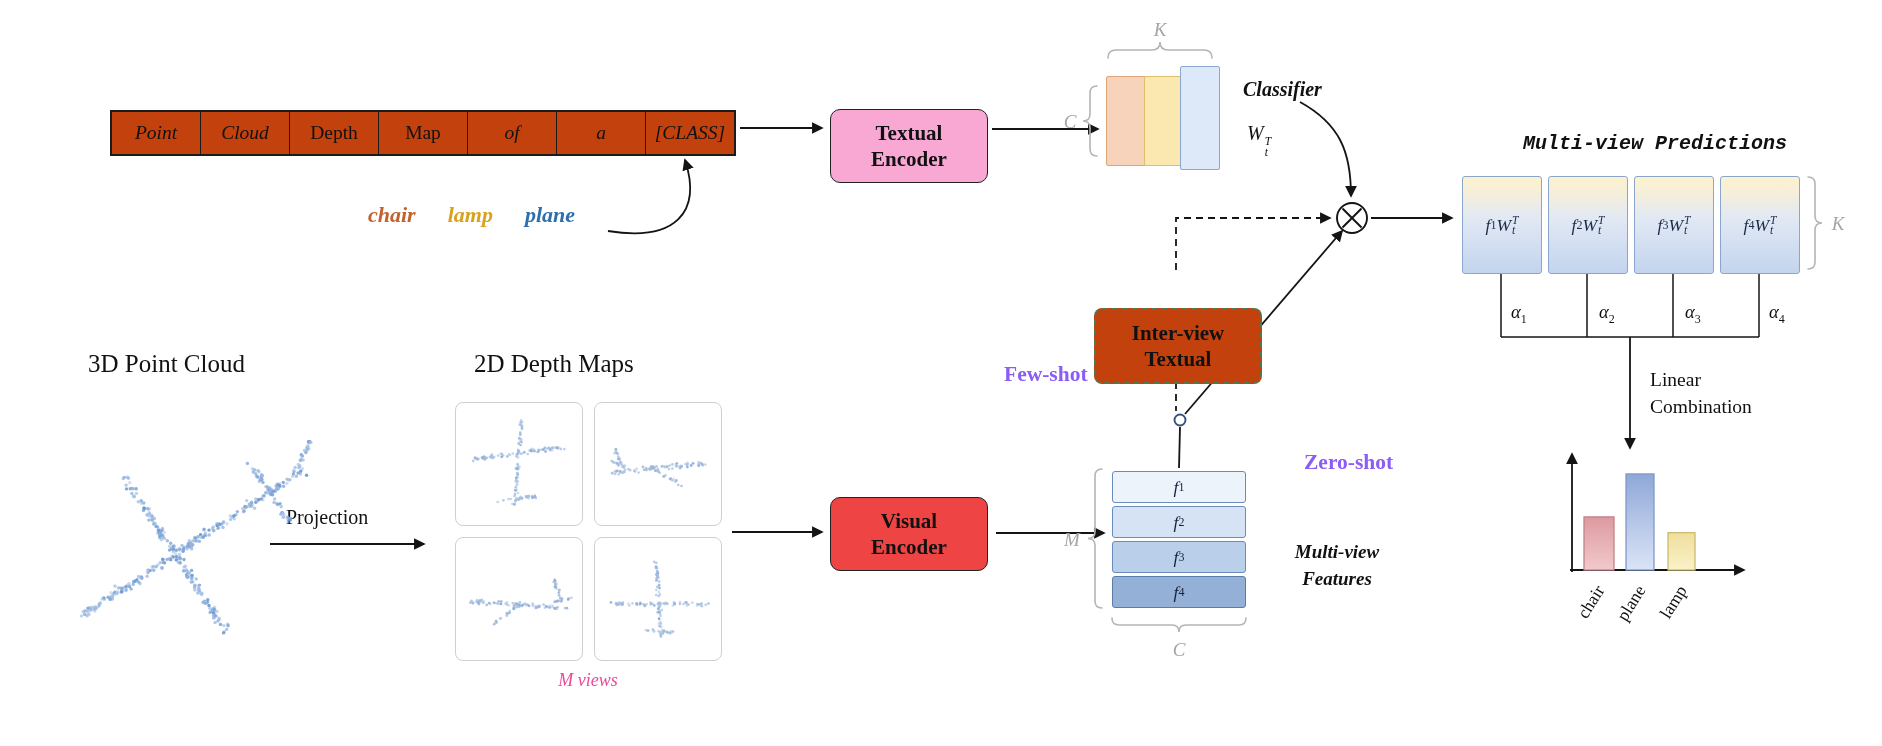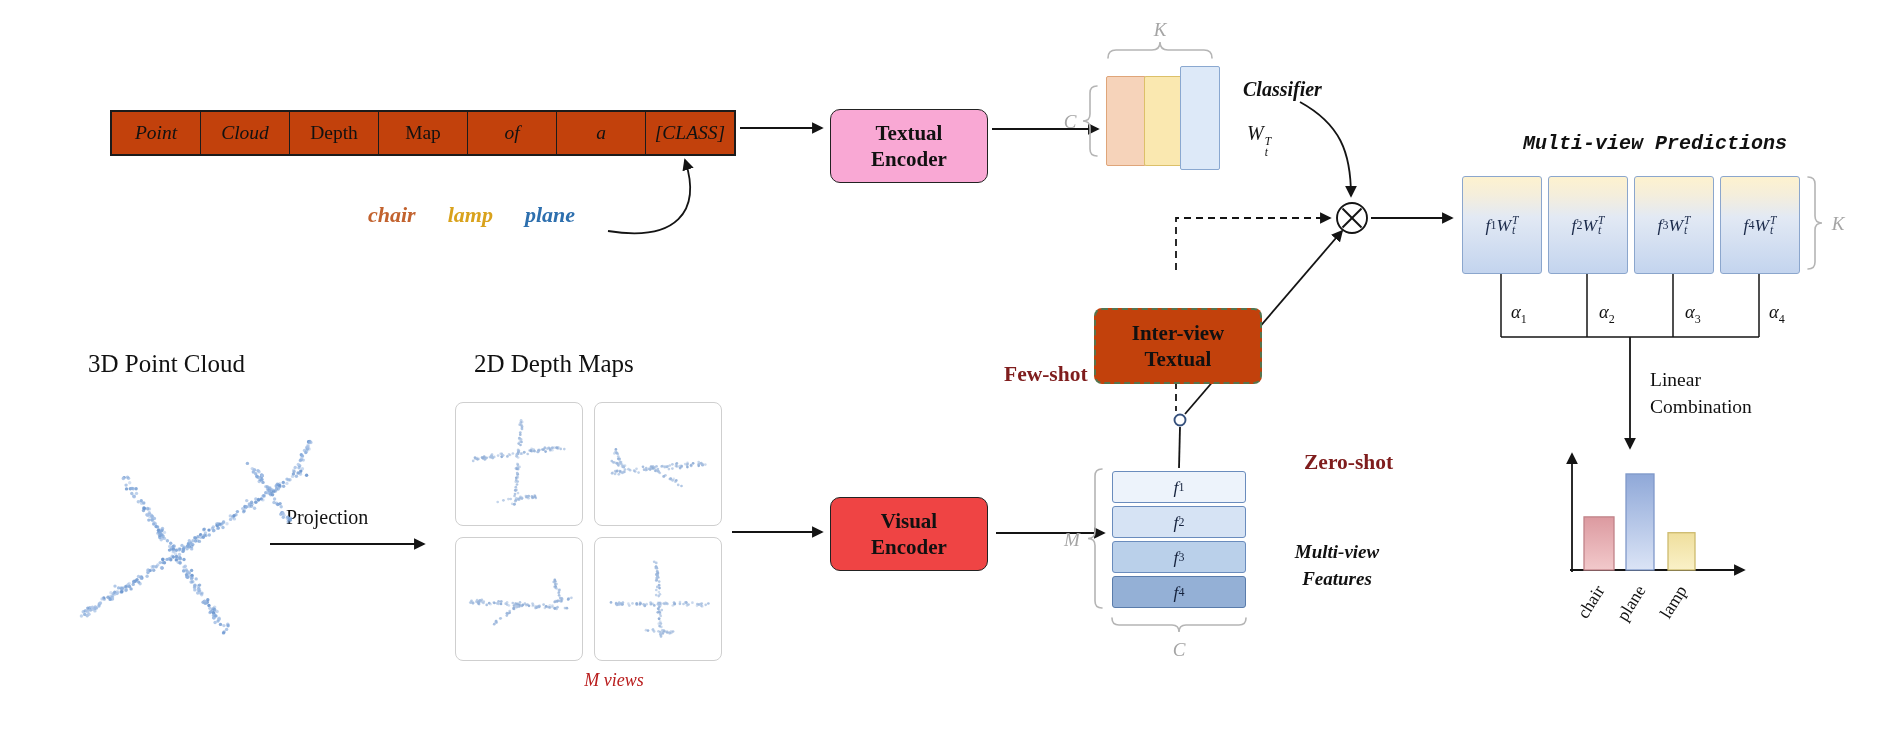--- a/index.html
+++ b/index.html
@@ -35,30 +35,30 @@
   #mv-pred-title{position:absolute;left:1500px;top:132px;width:310px;text-align:center;
                  font-style:italic;font-weight:bold;font-size:20px;font-family:Liberation Mono, monospace;}
   .pbox{position:absolute;top:176px;width:78px;height:96px;border:1.4px solid #8ba6cd;border-radius:3px;
         display:flex;align-items:center;justify-content:center;font-size:17.5px;color:#1b2a4a;}
   .pbox i{font-style:italic;}
   .pbox sub, .frow sub, .alpha sub{font-size:12px;}
   .alpha{position:absolute;top:302px;font-size:18.5px;}
   .alpha i{font-style:italic;}
   #lc-label{position:absolute;left:1650px;top:366px;font-size:19.5px;line-height:27px;}
   
-  .graylab{position:absolute;color:#7f1d1d;font-weight:bold;font-size:21.5px;white-space:nowrap;}
+  .graylab{position:absolute;color:#8b5cf6;font-weight:bold;font-size:21.5px;white-space:nowrap;}
   #few-shot{left:1004px;top:362px;}
   #zero-shot{left:1304px;top:450px;}
   
   .h1{position:absolute;font-weight:normal;font-size:25px;white-space:nowrap;}
   #pc-title{left:88px;top:350px;}
   #dm-title{left:474px;top:350px;}
   #projection-label{position:absolute;left:286px;top:506px;width:132px;text-align:left;font-size:20px;}
-  #m-views{position:absolute;left:544px;top:670px;width:140px;text-align:center;
-           font-style:italic;font-size:18px;color:#b91c1c;}
+  #m-views{position:absolute;left:518px;top:670px;width:140px;text-align:center;
+           font-style:italic;font-size:18px;color:#ec4899;}
   #pc-svg{position:absolute;left:58px;top:390px;}
   #depth-grid{position:absolute;left:455px;top:402px;display:grid;
               grid-template-columns:128px 128px;grid-template-rows:124px 124px;gap:11px;}
   .dcell{border:1.5px solid #cfcfcf;border-radius:8px;background:#fff;overflow:hidden;}
   
   .frow{position:absolute;left:1112px;width:132px;height:30px;border-radius:3px;
         display:flex;align-items:center;justify-content:center;font-size:17.5px;color:#15223d;}
   .frow i{font-style:italic;}
   #mvf-label{position:absolute;left:1262px;top:538px;width:150px;text-align:center;
              font-style:italic;font-weight:bold;font-size:19px;line-height:27px;}

